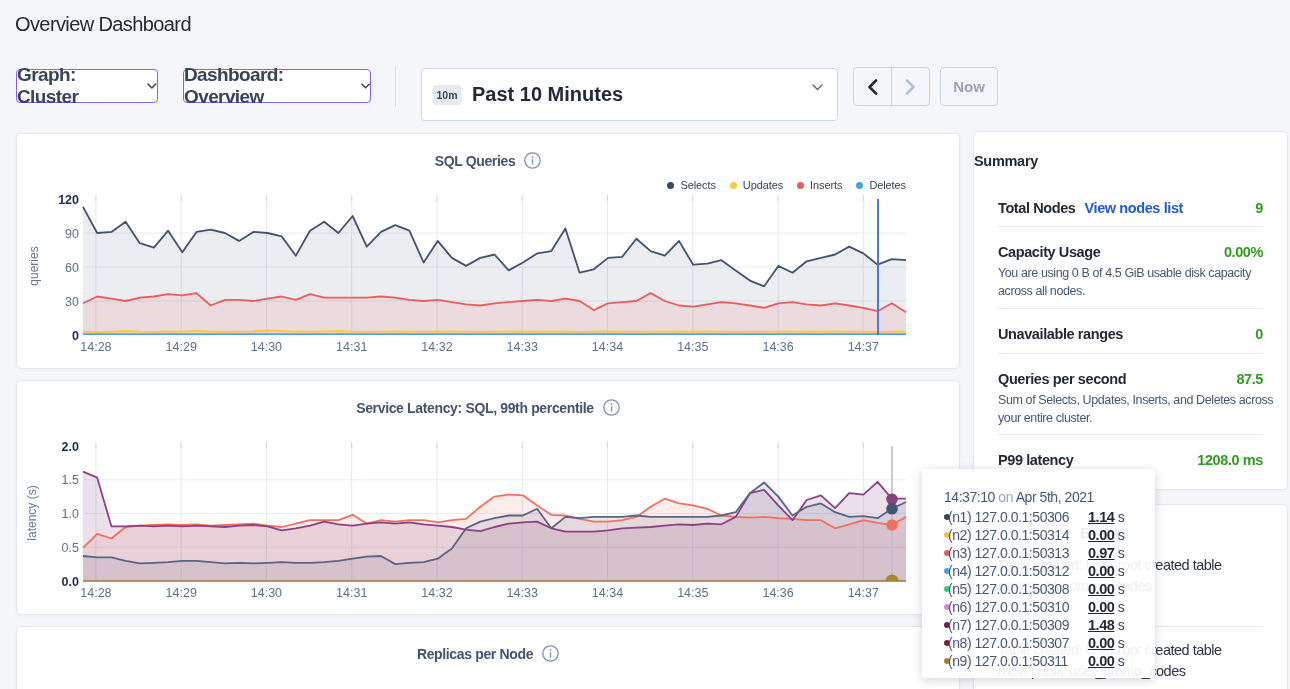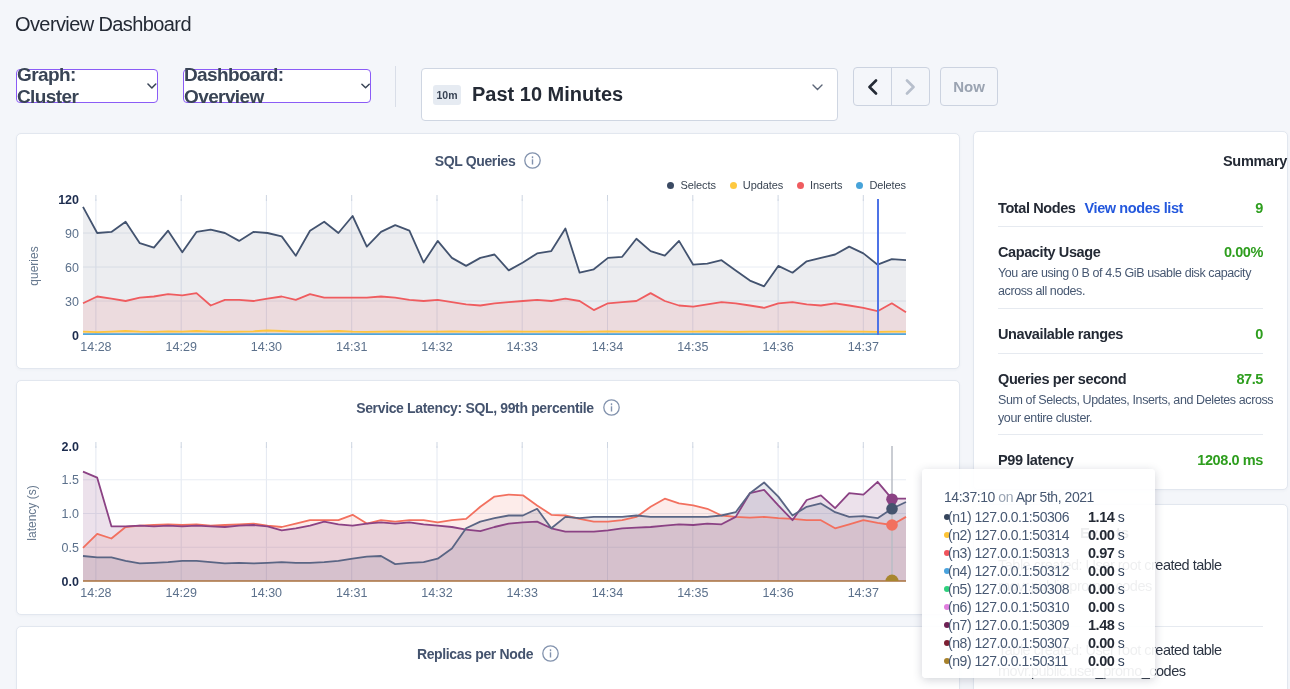--- a/index.html
+++ b/index.html
@@ -18,40 +18,40 @@
 .card { position:absolute; background:#fff; border:1px solid #e2e7ef; border-radius:5px; box-shadow:0 1px 3px rgba(60,70,90,0.04); }
 .c1 { left:16px; top:133px; width:944px; height:236px; }
 .c2 { left:16px; top:380px; width:944px; height:235px; }
 .c3 { left:16px; top:626px; width:944px; height:235px; }
 .ctitle { position:absolute; top:18px; left:0; right:0; display:flex; align-items:flex-end; justify-content:center; gap:9px; font-size:14px; letter-spacing:-0.35px; font-weight:700; color:#44536e; }
 .legend { position:absolute; top:45px; right:53px; display:flex; gap:14px; font-size:11px; letter-spacing:-0.1px; color:#394452; }
 .li { display:flex; align-items:center; gap:6px; }
 .dot { width:7px; height:7px; border-radius:50%; display:inline-block; }
 .chartsvg { position:absolute; left:0; top:0; }
 .scard { left:973px; top:131px; width:315px; height:359px; }
-.stitle { position:absolute; top:21px; left:0; right:0; text-align:right; font-size:14.5px; letter-spacing:-0.3px; font-weight:700; color:#242a35; }
+.stitle { position:absolute; top:21px; left:0; right:0; text-align:left; font-size:14.5px; letter-spacing:-0.3px; font-weight:700; color:#242a35; }
 .srow { position:absolute; left:24px; right:24px; height:18px; font-size:14.5px; letter-spacing:-0.4px; }
 .slab { font-weight:700; color:#242a35; }
 .slink { color:#2458dd; font-weight:700; margin-left:9px; }
 .sval { position:absolute; right:0; top:0; color:#2e9e1e; font-weight:700; }
 .shr { position:absolute; left:24px; right:24px; height:1px; background:#e6eaf0; }
 .spara { position:absolute; left:24px; font-size:12.5px; letter-spacing:-0.4px; color:#475872; line-height:18px; white-space:nowrap; }
 .ecard { left:973px; top:504px; width:315px; height:260px; }
 .etitle { position:absolute; top:19px; left:0; right:52px; text-align:center; font-size:15px; font-weight:700; color:#242a35; }
 .eentry { position:absolute; left:24px; font-size:14.5px; letter-spacing:-0.5px; color:#2c3442; line-height:21px; white-space:nowrap; }
 .ehr { position:absolute; left:24px; right:24px; height:1px; background:#e6eaf0; top:121px; }
 .tooltip { position:absolute; left:922px; top:469px; width:233px; height:209px; background:rgba(255,255,255,0.92); border-radius:4px; box-shadow:0 2px 10px rgba(50,60,80,0.22); }
 .ttime { position:absolute; left:22px; top:20px; font-size:14px; letter-spacing:-0.45px; color:#475872; white-space:nowrap; }
 .ttime .on { color:#9ba6b5; }
 .trow { position:absolute; left:22px; width:205px; height:18px; font-size:14px; letter-spacing:-0.45px; color:#475872; white-space:nowrap; }
 .tdot { position:absolute; left:0; top:6px; width:6px; height:6px; border-radius:50%; }
 .tlab { position:absolute; left:4px; top:1px; }
 .tval { position:absolute; left:144px; top:1px; color:#37475f; white-space:nowrap; }
 .tval b { font-size:14.5px; }
-.tval b { color:#242a35; }
+.tval b { color:#242a35;text-decoration:underline; }
 </style></head>
 <body>
 <div class="h1">Overview Dashboard</div>
 <div class="btn" style="left:16px; top:69px; width:142px; height:34px;">Graph: Cluster <svg width="10" height="6" viewBox="0 0 10 6">
       <path d="M1 1l4 4 4-4" fill="none" stroke="#394455" stroke-width="1.6" stroke-linecap="round" stroke-linejoin="round"></path>
     </svg></div>
 <div class="btn" style="left:183px; top:69px; width:188px; height:34px;">Dashboard: Overview <svg width="10" height="6" viewBox="0 0 10 6">
       <path d="M1 1l4 4 4-4" fill="none" stroke="#394455" stroke-width="1.6" stroke-linecap="round" stroke-linejoin="round"></path>
     </svg></div>
 <div class="divider"></div>

